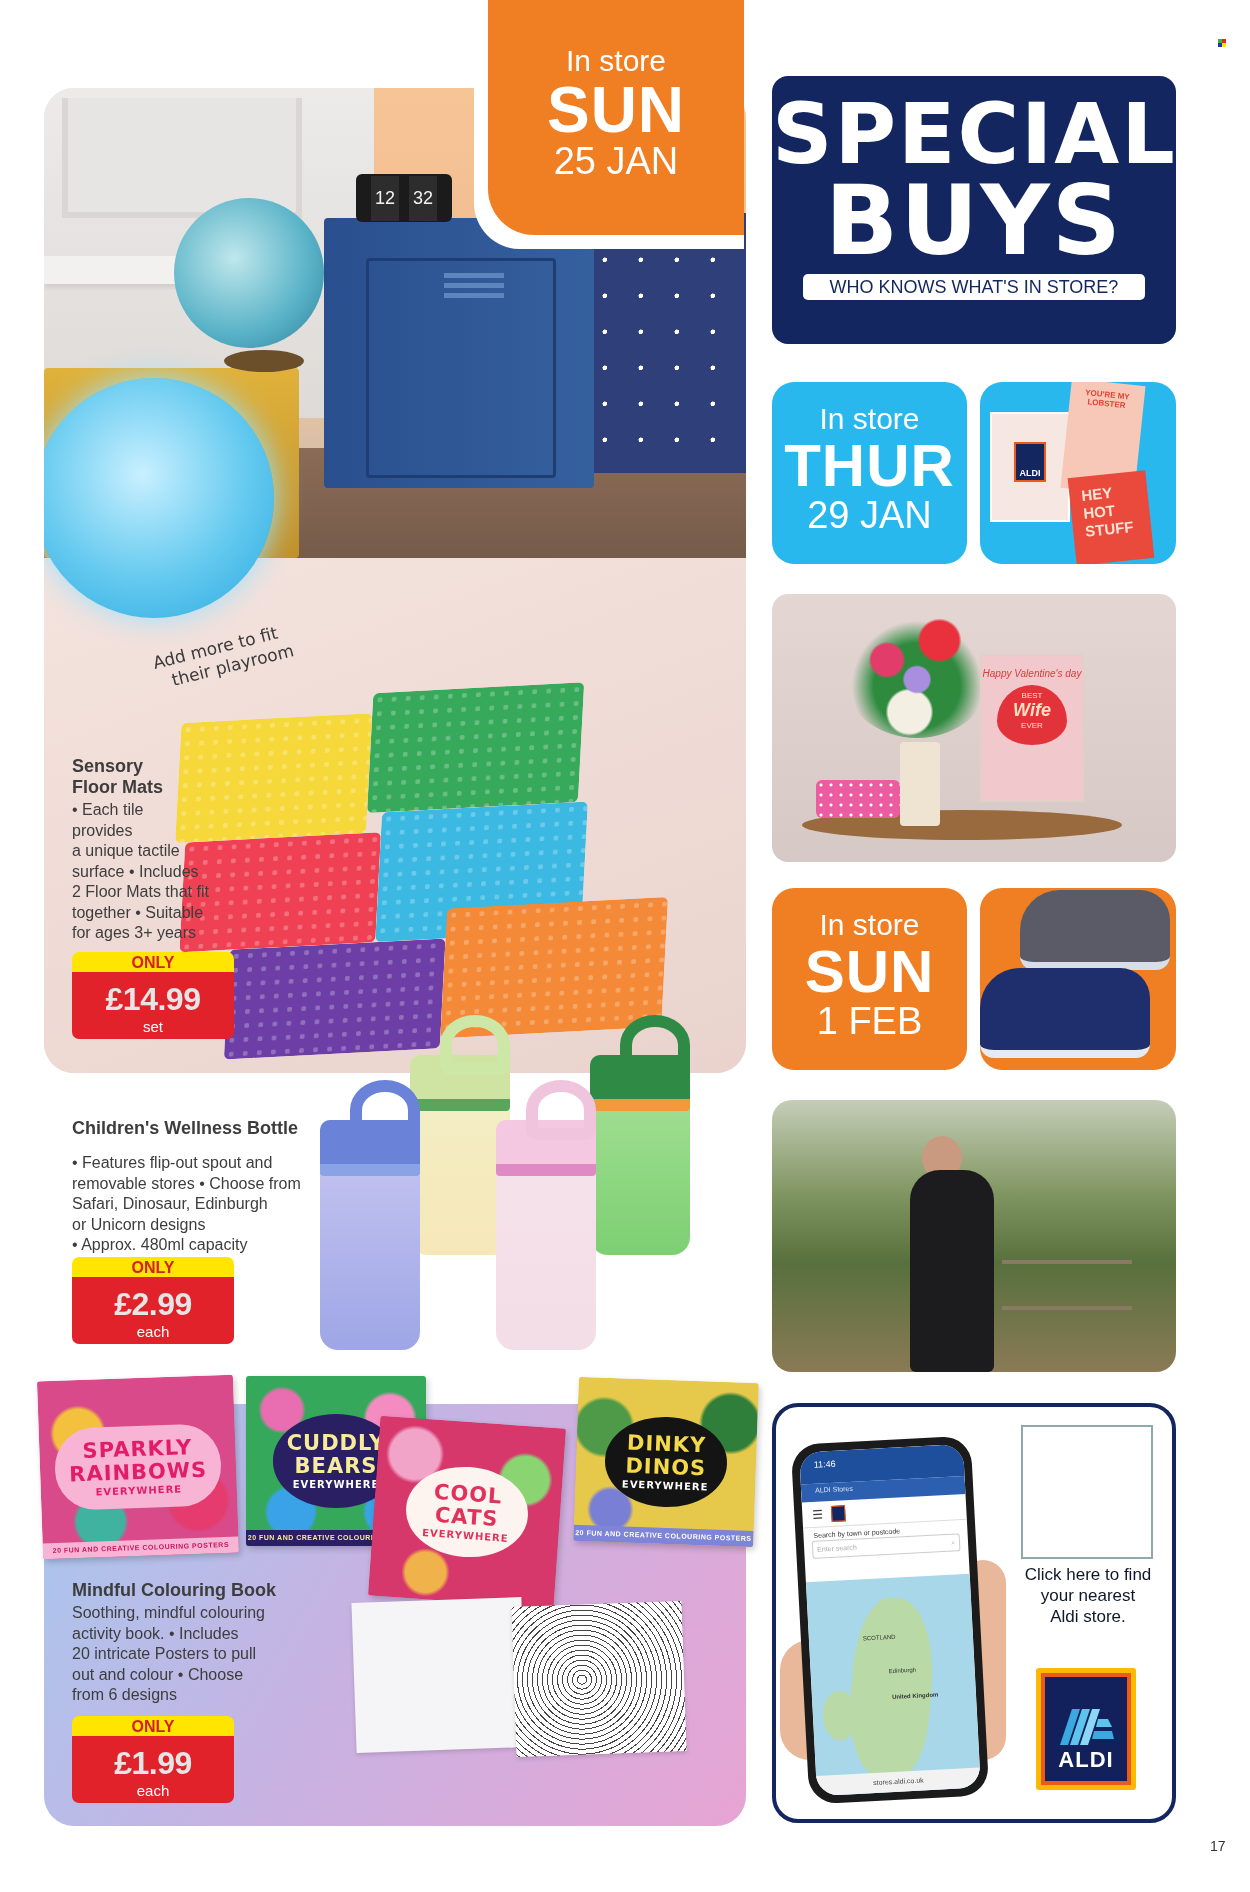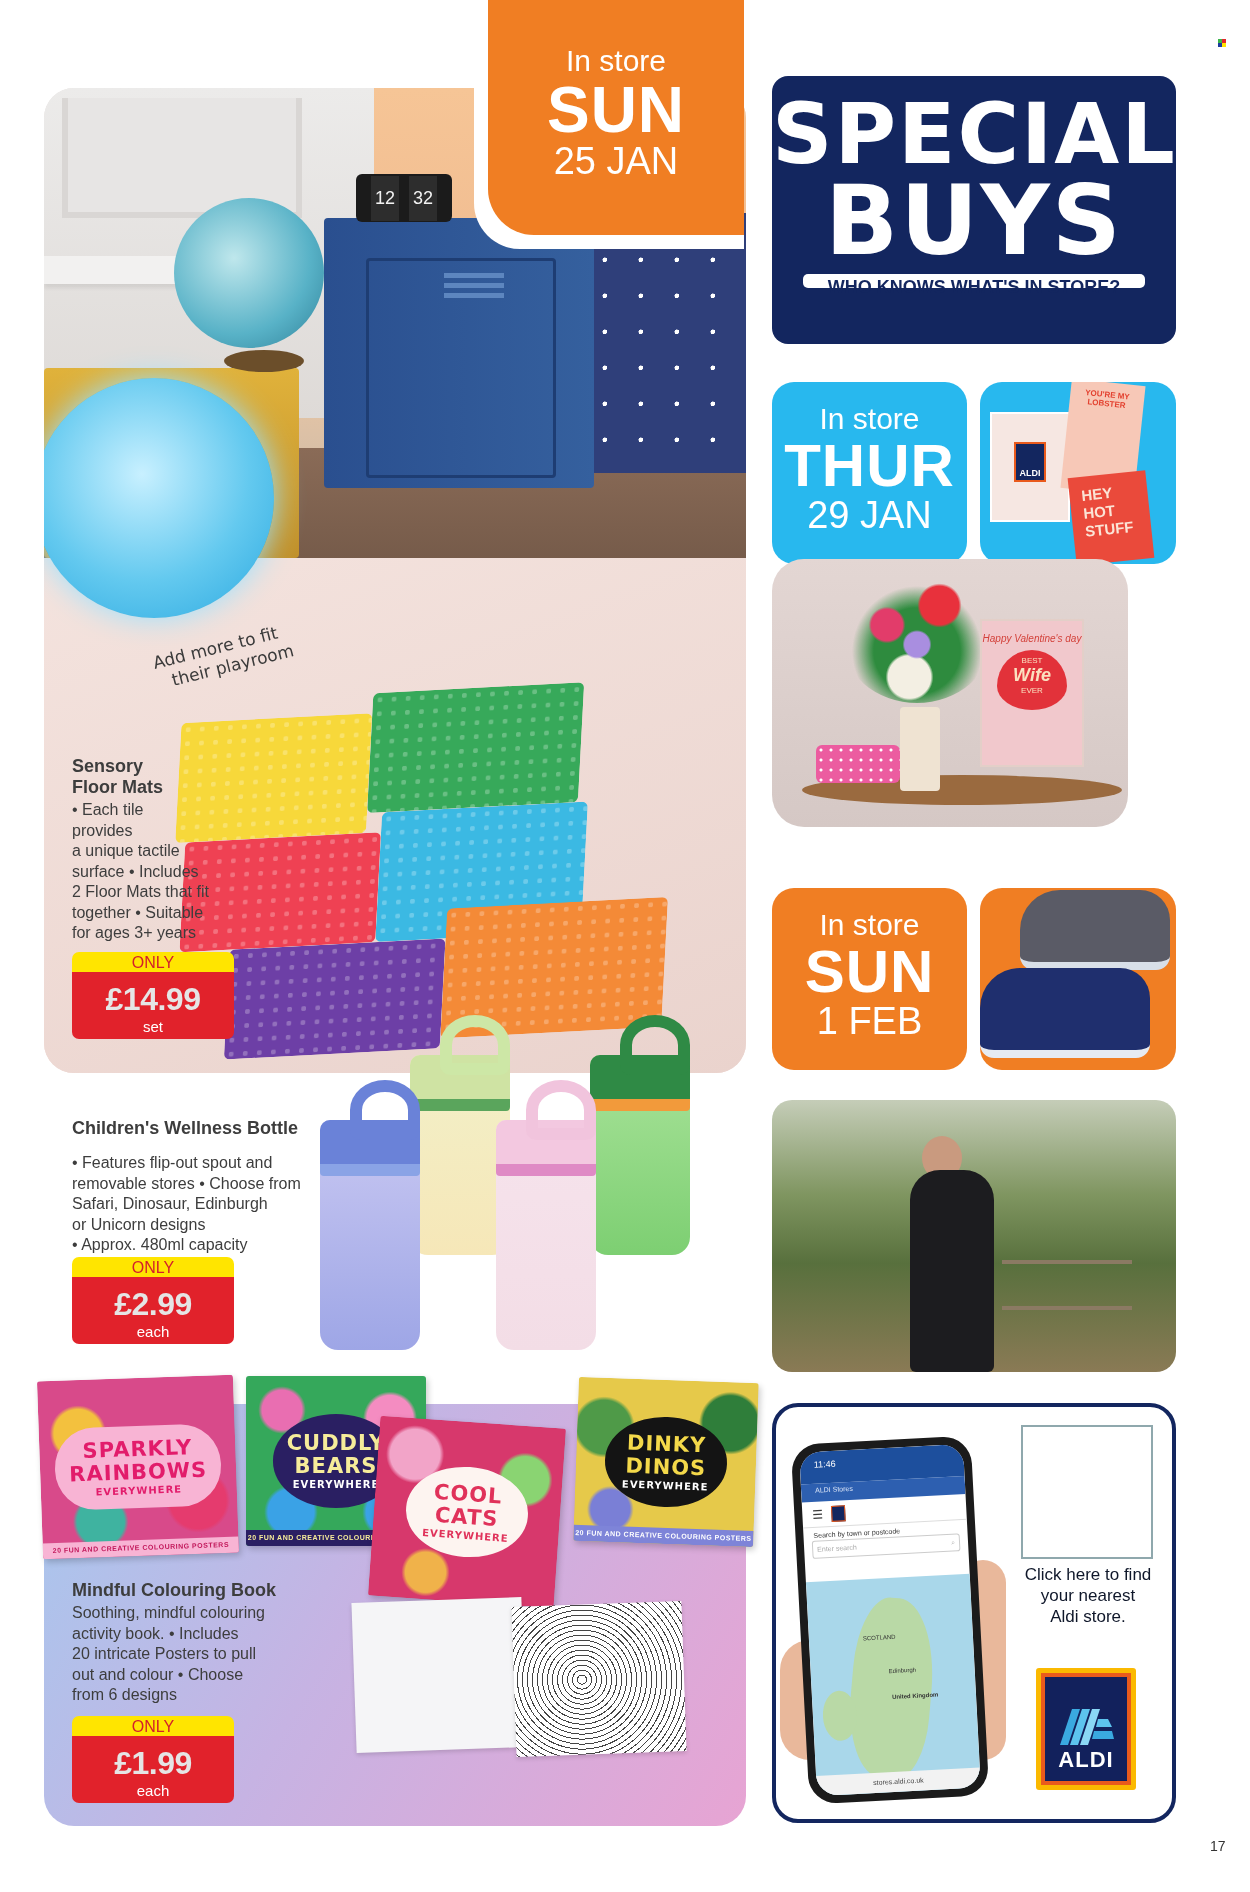--- a/index.html
+++ b/index.html
@@ -41,41 +41,41 @@
   
   .sun25-tab { left: 488px; top: 0; width: 256px; height: 235px; background: #f07e23; border-radius: 0 0 0 46px; box-shadow: -14px 0 0 #ffffff, 0 14px 0 #ffffff, -14px 14px 0 #fff; color: #fff; text-align: center; }
   .date-small { font-size: 30px; font-weight: normal; }
   .date-big { font-size: 64px; font-weight: bold; line-height: 1; letter-spacing: 1px; }
   .date-mid { font-size: 38px; line-height: 1.05; }
 
   
   .prod-title { font-size: 18px; font-weight: bold; color: #3d3d3d; }
   .prod-desc { font-size: 16px; color: #3d3d3d; line-height: 20.5px; }
   .pricebox { width: 162px; border-radius: 7px; overflow: hidden; text-align: center; }
-  .pricebox .only { background: #ffe500; color: #d3202b; font-weight: normal; font-size: 16px; height: 20px; line-height: 21px; }
+  .pricebox .only { background: #ffe500; color: #d3202b; font-weight: bold; font-size: 16px; height: 20px; line-height: 21px; }
   .pricebox .price { background: #e1222b; color: #e5e5e5; font-weight: bold; font-size: 32px; line-height: 40px; padding-top: 7px; letter-spacing: -0.5px; }
   .pricebox .unit { background: #e1222b; color: #fff; font-size: 15px; line-height: 16px; padding-bottom: 4px; }
 
   
   .bottle { position: absolute; border-radius: 10px 10px 18px 18px; }
   .bottle .cap { position: absolute; left: 0; top: 0; width: 100%; height: 56px; border-radius: 10px 10px 4px 4px; }
   .bottle .handle { position: absolute; top: -40px; width: 70px; height: 60px; border: 12px solid; border-radius: 50% 50% 10px 10px; }
 
   
   .colour-bg { left: 44px; top: 1404px; width: 702px; height: 422px; border-radius: 0 0 30px 30px; background: linear-gradient(120deg, #a6c8ee 0%, #c6b3e3 45%, #e7a4d3 100%); }
   .book { position: absolute; border-radius: 3px; box-shadow: 2px 3px 6px rgba(0,0,0,0.2); overflow: hidden; display: flex; flex-direction: column; align-items: center; justify-content: center; text-align: center; }
   .book .t1 { font-family: "DejaVu Sans", sans-serif; font-weight: bold; font-size: 21px; line-height: 1.05; letter-spacing: 1px; }
   .book .t2 { font-family: "DejaVu Sans", sans-serif; font-weight: bold; font-size: 10px; letter-spacing: 1px; margin-top: 2px; }
   .book .strip { position: absolute; left: 0; bottom: 0; width: 100%; height: 16px; font-size: 7px; font-weight: bold; line-height: 16px; letter-spacing: 0.5px; }
 
   
   .tile { position: absolute; border-radius: 22px; overflow: hidden; }
   .special { left: 772px; top: 76px; width: 404px; height: 268px; background: #13265f; border-radius: 16px; color: #fff; text-align: center; }
   .special .big { font-family: "DejaVu Sans", sans-serif; font-weight: bold; font-size: 84px; line-height: 80px; letter-spacing: 2px; }
-  .special .strap { margin: 6px auto 0; width: 342px; height: 14px; background: #fff; color: #13265f; border-radius: 5px; font-weight: bold; font-size: 18px; line-height: 27px; }
+  .special .strap { margin: 6px auto 0; width: 342px; height: 26px; background: #fff; color: #13265f; border-radius: 5px; font-weight: normal; font-size: 18px; line-height: 27px; }
 
   .date-tile { width: 195px; height: 182px; color: #fff; text-align: center; padding-top: 20px; }
   .date-tile .date-big { font-size: 60px; }
 
   .store-finder { left: 772px; top: 1403px; width: 404px; height: 420px; border: 4px solid #13265f; border-radius: 26px; background: #fff; }
   .qr-box { left: 1021px; top: 1425px; width: 132px; height: 134px; border: 2px solid #8fa8ad; background: #fff; }
   .finder-text { left: 1010px; top: 1564px; width: 156px; text-align: center; font-size: 17px; color: #0f172a; line-height: 21px; }
   .aldi-logo { left: 1036px; top: 1668px; width: 100px; height: 122px; background: #fbb900; border-radius: 3px; padding: 5px; }
   .aldi-logo .r1 { width: 100%; height: 100%; background: #e95a1c; padding: 4px; }
   .aldi-logo .r2 { width: 100%; height: 100%; background: #12215c; display: flex; flex-direction: column; align-items: center; justify-content: flex-end; padding-bottom: 8px; }
@@ -185,21 +185,21 @@
     <div style="margin:28px auto 0; width:32px; height:40px; background:#13265f; border:2px solid #e95a1c; color:#fff; font-size:9px; font-weight:bold; text-align:center; padding-top:24px;">ALDI</div>
   </div>
   <div class="abs" style="left:86px; top:0; width:74px; height:110px; background:#f7c8b7; transform:rotate(6deg); color:#e3412f; font-size:8px; font-weight:bold; text-align:center; padding-top:8px;">YOU'RE MY LOBSTER</div>
   <div class="abs" style="left:92px; top:92px; width:78px; height:88px; background:#ea4a3b; transform:rotate(-6deg); color:#fbe4d6; font-size:15px; font-weight:bold; padding:10px 0 0 12px; line-height:18px;">
     <div>HEY</div>
     <div>HOT</div>
     <div>STUFF</div>
   </div>
 </div>
 
-<div class="tile" style="left:772px; top:559px; width:356px; height:268px; background:linear-gradient(180deg,#e3d6d3,#d5c8c5); border-radius:32px;">
+<div class="tile" style="left:772px; top:594px; width:404px; height:268px; background:linear-gradient(180deg,#e3d6d3,#d5c8c5); border-radius:16px;">
   <div class="abs" style="left:30px; top:216px; width:320px; height:30px; border-radius:50%; background:#9a6a3f;"></div>
   <div class="abs" style="left:128px; top:148px; width:40px; height:84px; background:#efe3d2; border-radius:4px;"></div>
   <div class="abs" style="left:70px; top:14px; width:150px; height:130px; border-radius:50%; background:radial-gradient(circle at 30% 40%, #e23c6a 12%, transparent 14%), radial-gradient(circle at 65% 25%, #e8313c 14%, transparent 16%), radial-gradient(circle at 50% 55%, #a98ee0 12%, transparent 14%), radial-gradient(circle at 45% 80%, #f3efe3 16%, transparent 18%), radial-gradient(circle at 50% 60%, #2e8b3e 40%, transparent 60%);"></div>
   <div class="abs" style="left:208px; top:60px; width:104px; height:148px; background:#f1c8cc; border:2px solid #e3cfc8; text-align:center;">
     <div style="font-size:10px; color:#d3423b; margin-top:12px; font-style:italic;">Happy Valentine's day</div>
     <div style="margin:6px auto 0; width:70px; height:60px; background:#e2323a; border-radius:50% 50% 50% 50%/60% 60% 40% 40%; color:#fbe0c0; padding-top:6px;">
       <div style="font-size:8px">BEST</div>
       <div style="font-size:18px; font-style:italic; font-weight:bold">Wife</div>
       <div style="font-size:8px">EVER</div>
     </div>

